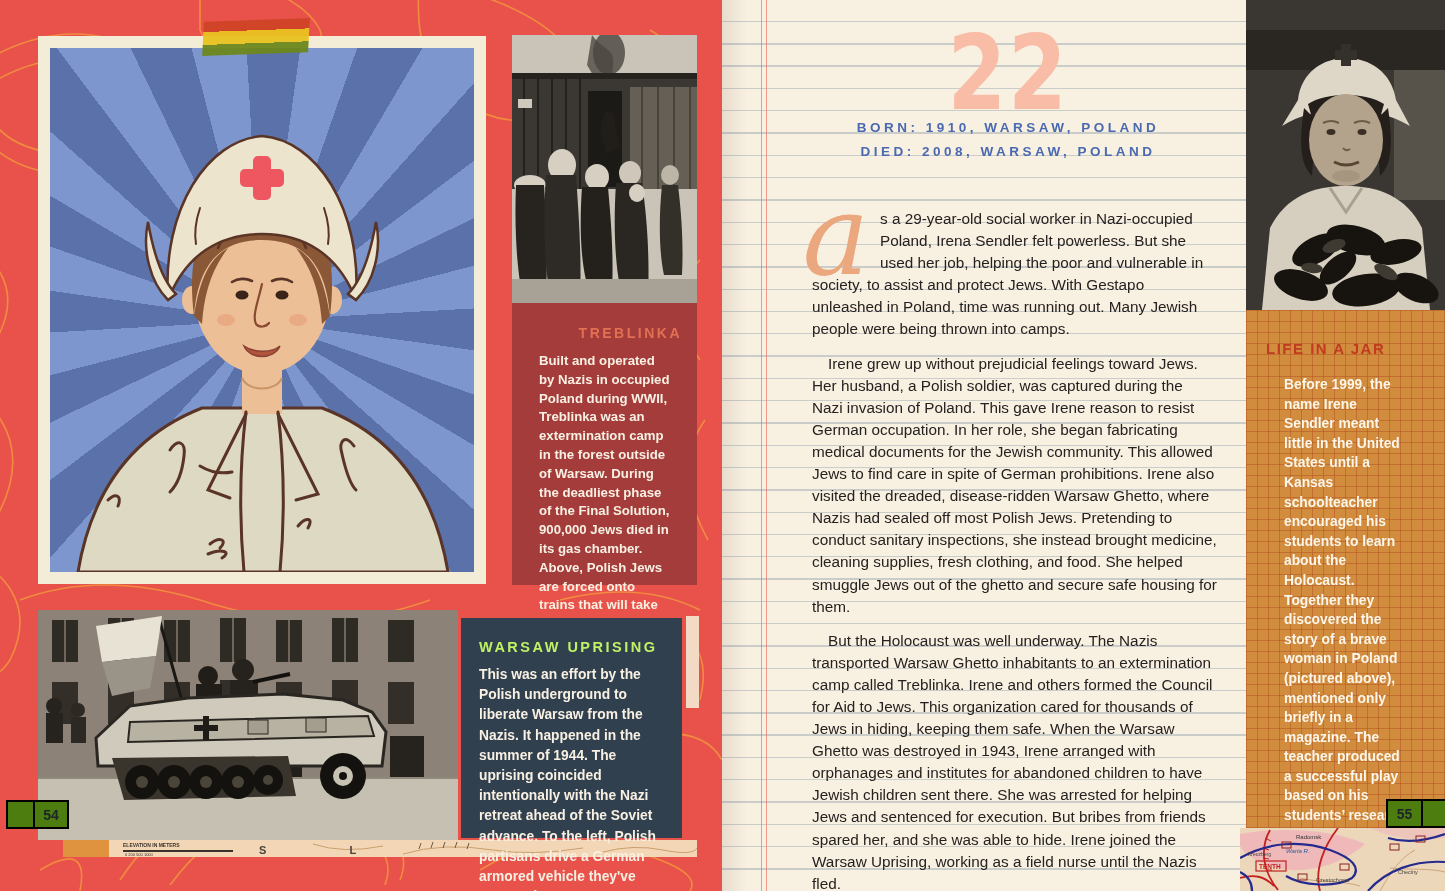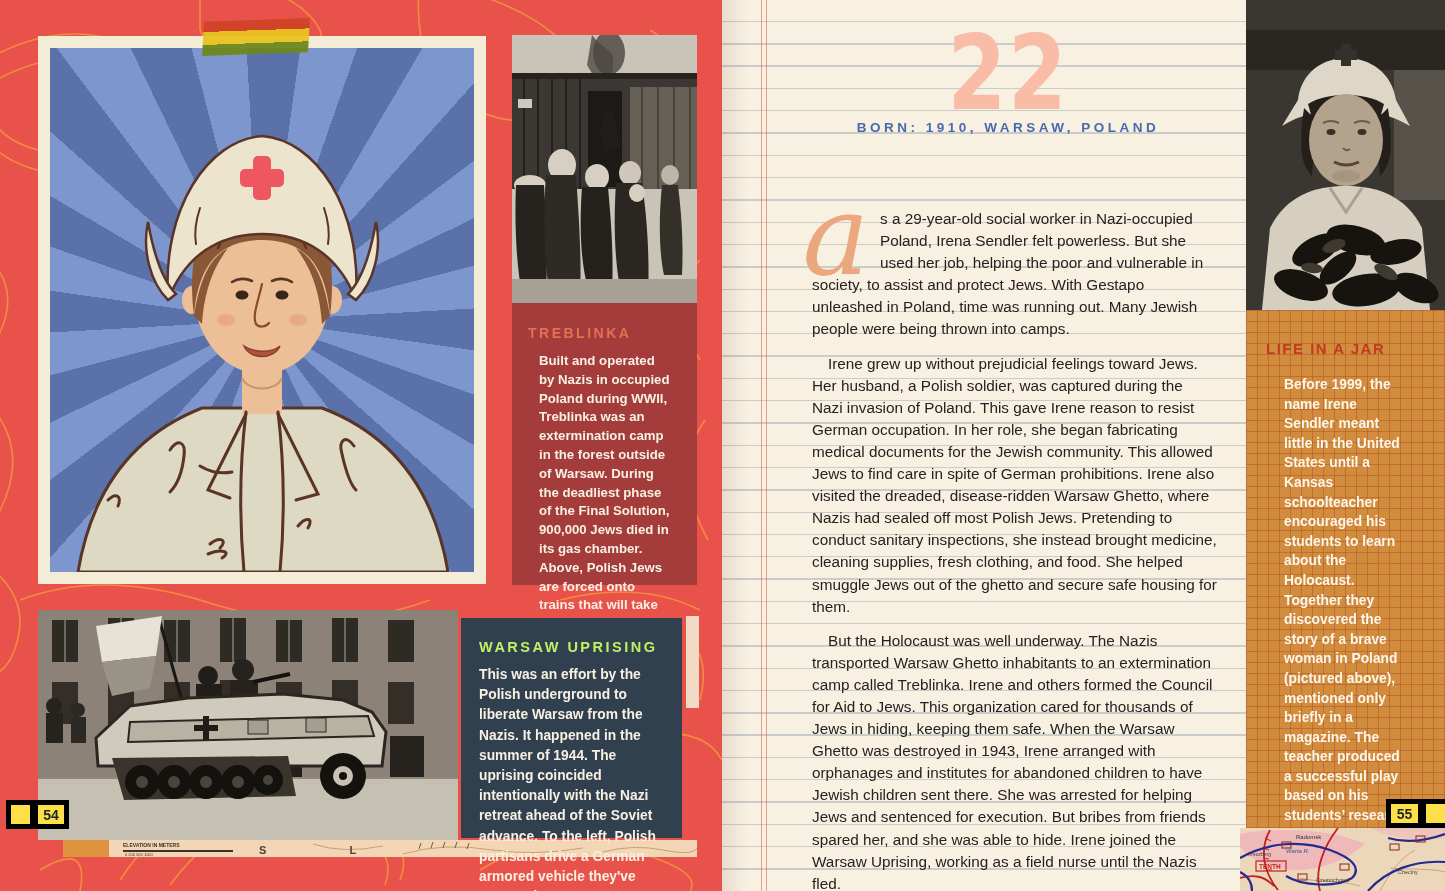--- a/index.html
+++ b/index.html
@@ -23,34 +23,34 @@
       background:repeating-conic-gradient(from 8deg at 50% 52%,#7d97ce 0deg 11.25deg,#5b71aa 11.25deg 22.5deg);}
   .poster-inner svg{position:absolute;left:0;top:0;}
 
   .train-photo{position:absolute;left:512px;top:35px;width:185px;height:268px;z-index:3;}
   .tank-photo{position:absolute;left:38px;top:610px;width:420px;height:230px;z-index:3;}
 
   .sidebar{color:#f8f0e2;font-weight:bold;}
   .treblinka{position:absolute;left:512px;top:303px;width:185px;height:282px;
              background:#a33c3a;padding:22px 15px 10px 16px;z-index:3;}
   .treblinka h3{margin:0 0 11px 0;font-size:14px;letter-spacing:2.5px;color:#e2705351;}
-  .treblinka h3{color:#e27053;}
+  .treblinka h3{color:#e27053;text-align:right;}
   .treblinka p{margin:11px;font-size:13.2px;line-height:18.8px;hyphens:auto;}
 
   .pale-sliver{position:absolute;left:686px;top:616px;width:13px;height:92px;background:#f2dac4;z-index:2;}
 
   .uprising{position:absolute;left:461px;top:618px;width:221px;height:220px;
             background:#31404f;padding:21px 16px 10px 18px;z-index:4;}
   .uprising h3{margin:0 0 10px 0;font-size:14.5px;letter-spacing:2.5px;color:#bef264;}
   .uprising p{margin:0;font-size:13.8px;line-height:20.2px;hyphens:auto;}
 
   .map-strip{position:absolute;left:63px;top:840px;width:736px;height:17px;z-index:3;}
 
   .pagenum{position:absolute;display:flex;z-index:8;}
-  .pagenum .cell{height:29px;border:5px solid #000000;background:#fde047;margin-left:-2px;
+  .pagenum .cell{height:29px;border:2px solid #000000;background:#4d7c0f;margin-left:-2px;
                  display:flex;align-items:center;justify-content:center;
                  font-weight:bold;font-size:14px;color:#1c242c;}
   .pagenum .cell:first-child{margin-left:6px;}
   .pagenum-left{left:0;top:800px;}
   .pagenum-left .c1{width:29px;}
   .pagenum-left .c2{width:36px;}
   .pagenum-right{left:1380px;top:799px;}
   .pagenum-right .c1{width:37px;}
   .pagenum-right .c2{width:29px;}
 
@@ -351,20 +351,21 @@
       <span class="cell c1 empty"></span>
       <span class="cell c2">54</span>
     </div>
   </section>
 
   <section class="page-right">
     <div class="margin-line"></div>
 
     <div class="chapter-num">22</div>
     <p class="vitals born">BORN: 1910, WARSAW, POLAND</p>
+    <p class="vitals died">DIED: 2008, WARSAW, POLAND</p>
 
     <div class="article">
       <span class="dropcap">a</span>
       <p>s a 29-year-old social worker in Nazi-occupied Poland, Irena Sendler felt powerless. But she used her job, helping the poor and vulnerable in society, to assist and protect Jews. With Gestapo unleashed in Poland, time was running out. Many Jewish people were being thrown into camps.</p>
       <p class="ind">Irene grew up without prejudicial feelings toward Jews. Her husband, a Polish soldier, was captured during the Nazi invasion of Poland. This gave Irene reason to resist German occupation. In her role, she began fabricating medical documents for the Jewish community. This allowed Jews to find care in spite of German prohibitions. Irene also visited the dreaded, disease-ridden Warsaw Ghetto, where Nazis had sealed off most Polish Jews. Pretending to conduct sanitary inspections, she instead brought medicine, cleaning supplies, fresh clothing, and food. She helped smuggle Jews out of the ghetto and secure safe housing for them.</p>
       <p class="ind">But the Holocaust was well underway. The Nazis transported Warsaw Ghetto inhabitants to an extermination camp called Treblinka. Irene and others formed the Council for Aid to Jews. This organization cared for thousands of Jews in hiding, keeping them safe. When the Warsaw Ghetto was destroyed in 1943, Irene arranged with orphanages and institutes for abandoned children to have Jewish children sent there. She was arrested for helping Jews and sentenced for execution. But bribes from friends spared her, and she was able to hide. Irene joined the Warsaw Uprising, working as a field nurse until the Nazis fled.</p>
     </div>
 
     <figure class="portrait-photo">
       <svg width="199" height="310" viewBox="0 0 199 310">

